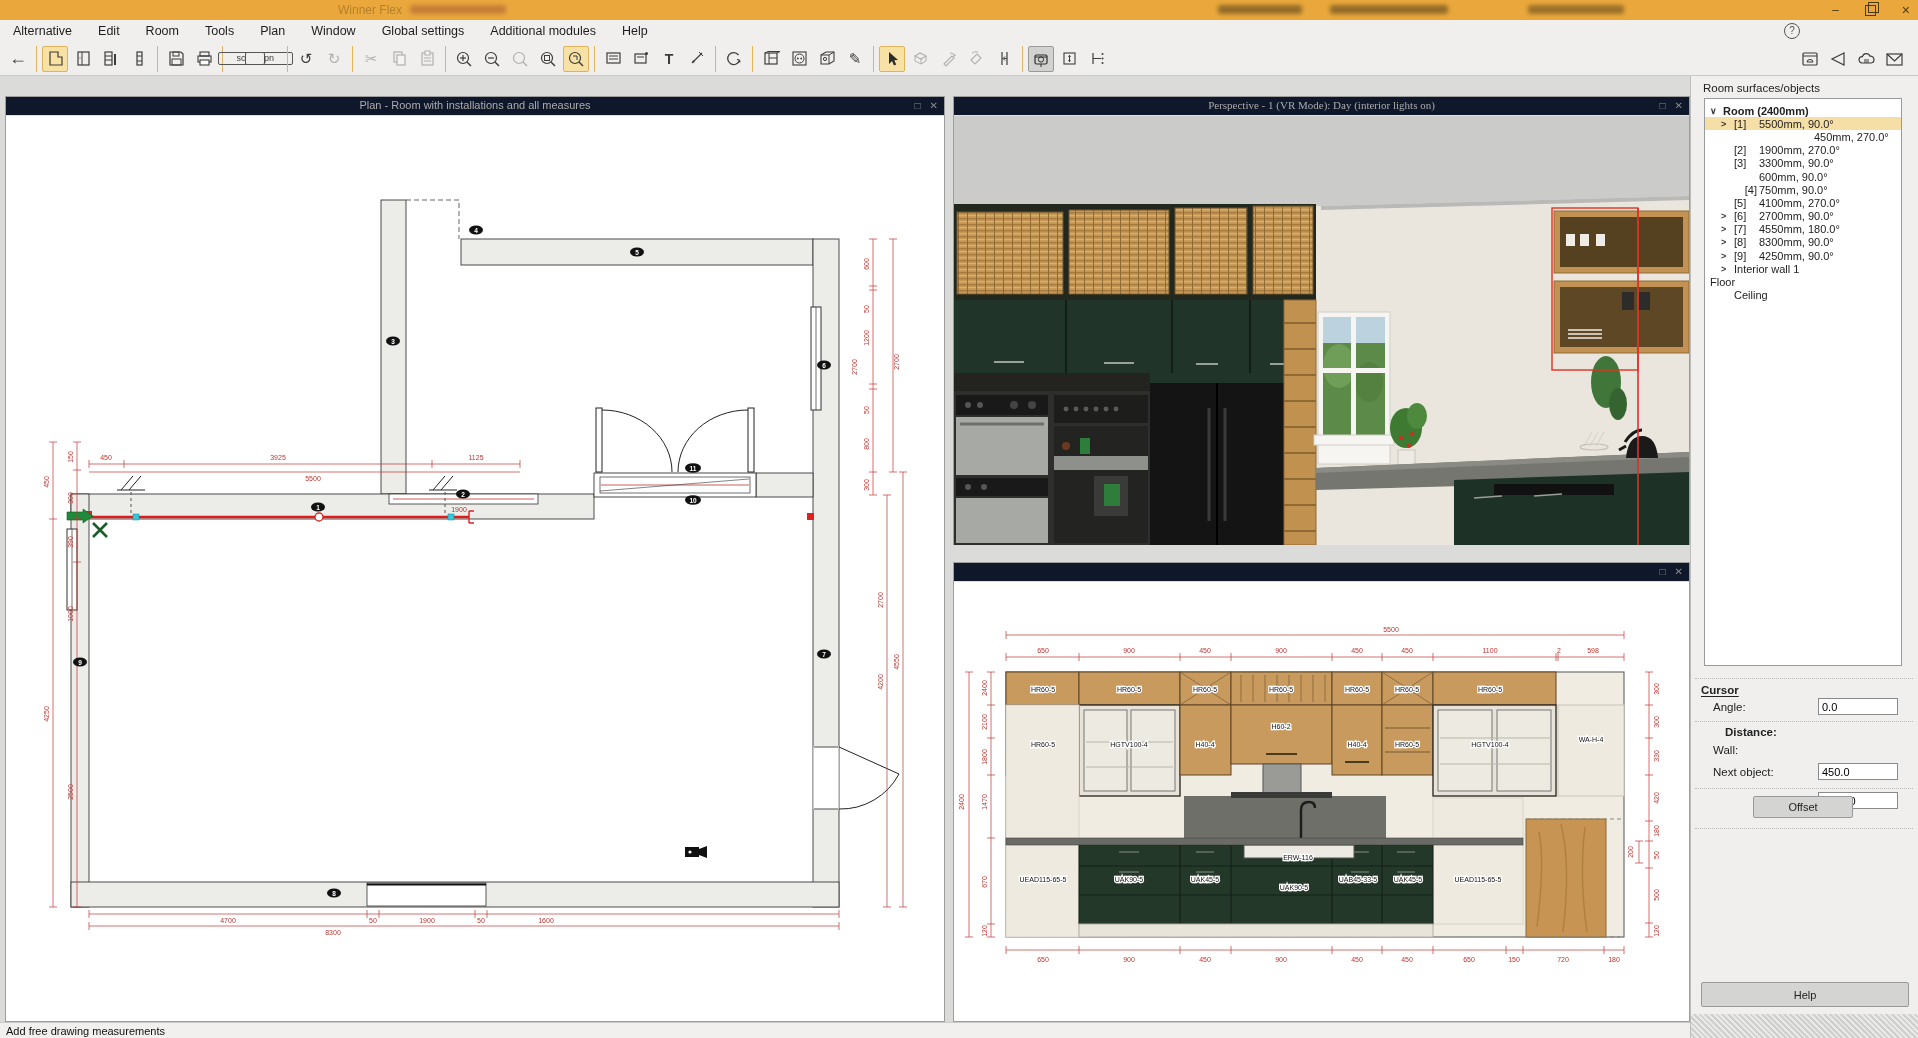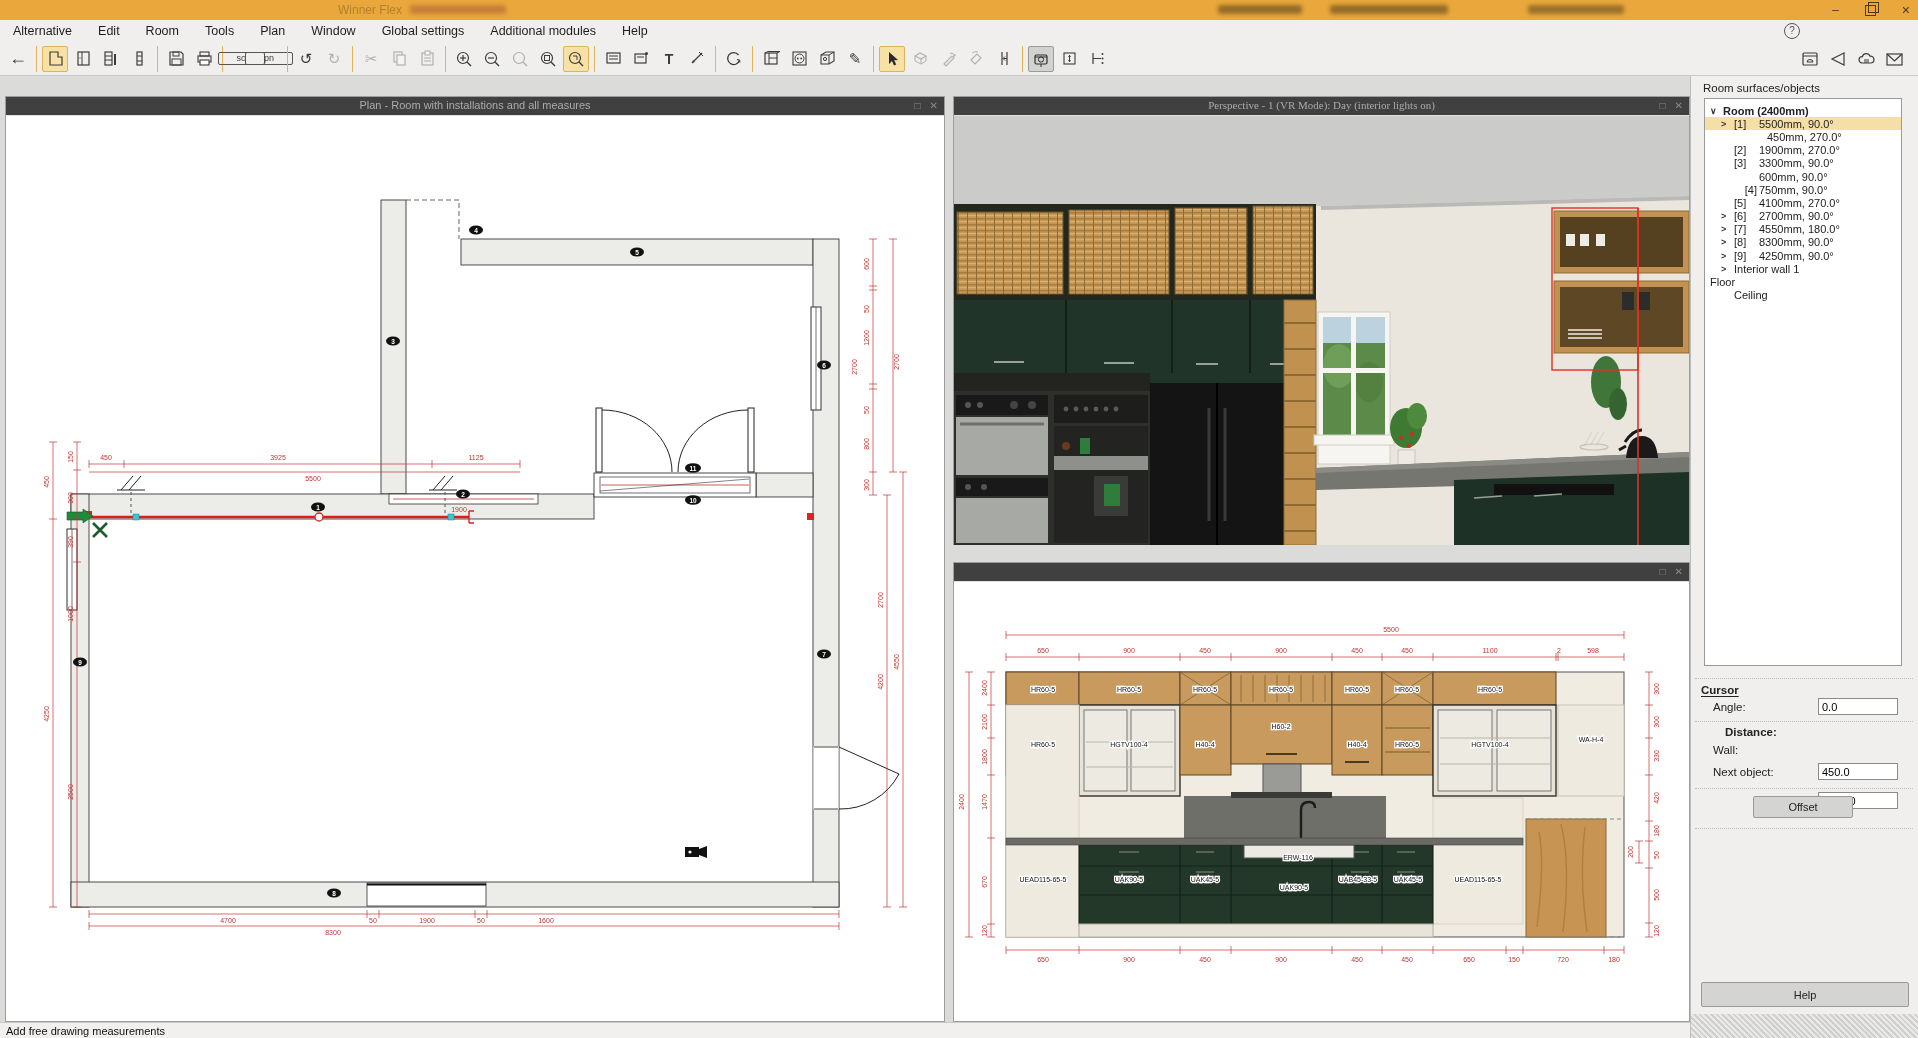--- a/index.html
+++ b/index.html
@@ -23,21 +23,21 @@
   .tbsep{width:1px;height:26px;background:#E3B45C;margin:0 4px;}
   .tb{width:24px;height:24px;margin:0 1px;display:flex;align-items:center;justify-content:center;border:1px solid transparent;border-radius:2px;color:#3C3C3C;font-size:15px;}
   .tb svg{display:block}
   .tb.active{background:#F7E1A4;border-color:#DDB35B;}
   .tb.pressed{background:#D2D2D0;border-color:#9a9a9a;}
   .tb.dim{opacity:.35;}
   .tbchip{font-size:9px;border:1px solid #555;border-radius:2px;padding:0 18px;line-height:11px;}
   #tb-right{position:absolute;right:10px;top:42px;height:34px;display:flex;align-items:center;}
   
   .panel{position:absolute;background:#fff;border:1px solid #9E9E9E;box-sizing:border-box;}
-  .ptitle{height:18px;border-bottom:1px solid #E0E0E0;position:relative;background:#404040;}
+  .ptitle{height:18px;border-bottom:1px solid #E0E0E0;position:relative;background:#0f172a;}
   .ptitle .pt{display:block;text-align:center;font-size:11px;color:#ABABAB;line-height:17px;
       white-space:nowrap;overflow:hidden;}
   .pbtns{position:absolute;right:6px;top:0;display:flex;gap:9px;color:#8a8a8a;font-size:10px;line-height:17px;}
   
   #sidebar{position:absolute;left:1690px;top:76px;width:228px;height:962px;background:#F0EFED;border-left:1px solid #BDBDBB;box-sizing:border-box;}
   #tree-title{position:absolute;left:12px;top:6px;font-size:11.5px;color:#222;}
   #treebox{position:absolute;left:13px;top:22px;width:198px;height:568px;background:#fff;border:1px solid #9a9a9a;padding-top:5px;box-sizing:border-box;overflow:hidden;}
   .trow{display:flex;align-items:center;height:13.2px;font-size:11px;color:#222;padding-left:5px;cursor:default;}
   .trow .tc{width:13px;font-size:9px;font-weight:700;color:#333;}
   .trow .ti{min-width:25px;}
@@ -859,21 +859,21 @@
     <div id="treebox">
       <div class="trow rt">
           <span class="tc">∨</span>
           <span class="tt">Room (2400mm)</span>
         </div>
       <div class="trow sel" style="padding-left:16px;">
           <span class="tc">&gt;</span>
           <span class="ti">[1]</span>
           <span class="tt">5500mm, 90.0°</span>
         </div>
-      <div class="trow" style="padding-left:37px;">
+      <div class="trow" style="padding-left:37px;margin-left:47px;">
           <span class="ti"></span>
           <span class="tt">450mm, 270.0°</span>
         </div>
       <div class="trow" style="padding-left:29px;">
           <span class="ti">[2]</span>
           <span class="tt">1900mm, 270.0°</span>
         </div>
       <div class="trow" style="padding-left:29px;">
           <span class="ti">[3]</span>
           <span class="tt">3300mm, 90.0°</span>

